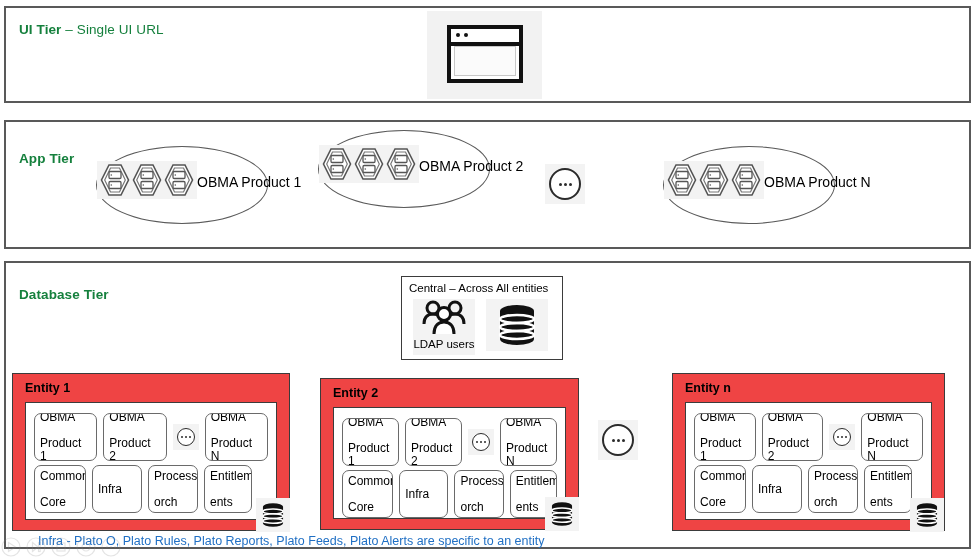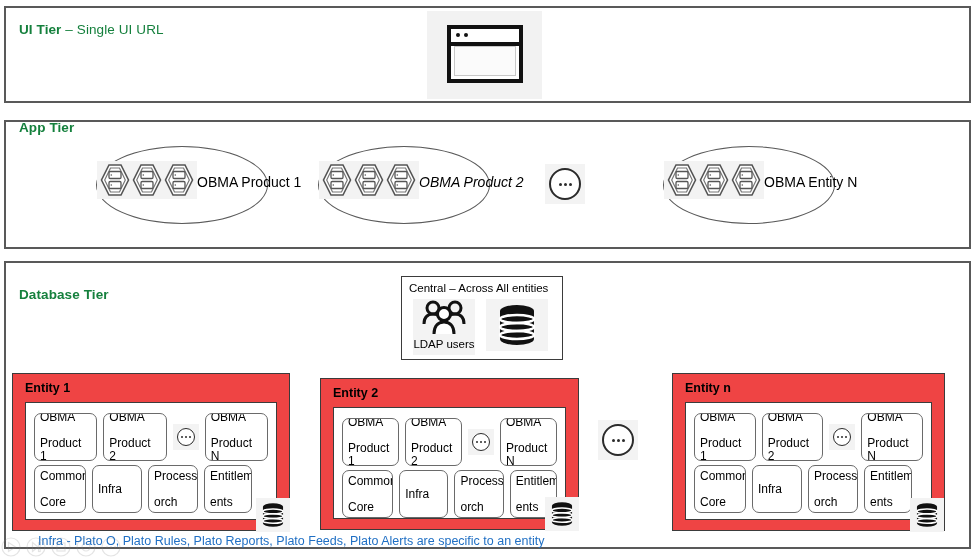--- a/index.html
+++ b/index.html
@@ -36,21 +36,21 @@
   }
   .tier-title .reg {
     font-weight: normal;
   }
 
   #ui-tier   { left: 4px;  top: 6px;   width: 967px; height: 97px; }
   #app-tier  { left: 4px;  top: 120px; width: 967px; height: 129px; }
   #db-tier   { left: 4px;  top: 261px; width: 967px; height: 288px; }
 
   #ui-tier-title  { left: 19px; top: 22px; }
-  #app-tier-title { left: 19px; top: 120px; }
+  #app-tier-title { left: 19px; top: 151px; }
   #db-tier-title  { left: 19px; top: 287px; }
 
   
   .browser-icon {
     position: absolute;
     left: 427px;
     top: 11px;
     width: 115px;
     height: 88px;
     background: #f2f2f2;
@@ -118,21 +118,21 @@
     padding: 2px 3px;
   }
   .product-label {
     margin-top: 3px;
     font-size: 14px;
     color: #000000;
     white-space: nowrap;
   }
 
   #ellipse-1 { left: 96px;  top: 146px; width: 172px; height: 78px; }
-  #ellipse-2 { left: 318px; top: 146px; width: 172px; height: 78px; font-style: italic; }
+  #ellipse-2 { left: 318px; top: 130px; width: 172px; height: 78px; }
   #ellipse-n { left: 663px; top: 146px; width: 172px; height: 78px; }
 
   
   .server-hex { display: block; }
 
   
   .dots-circle {
     position: absolute;
     box-sizing: border-box;
     border-radius: 50%;
@@ -445,21 +445,21 @@
         </svg>
         <svg class="server-hex" width="30" height="34" viewBox="0 0 30 34">
           <polygon points="9,2 21,2 28.5,17 21,32 9,32 1.5,17" fill="#ffffff" stroke="#555" stroke-width="1.6"></polygon>
           <polygon points="10.5,5 19.5,5 25.3,17 19.5,29 10.5,29 4.7,17" fill="#ffffff" stroke="#777" stroke-width="1.2"></polygon>
           <rect x="9" y="8.5" width="12" height="7" rx="1.2" fill="#ffffff" stroke="#555" stroke-width="1.3"></rect>
           <rect x="9" y="18.5" width="12" height="7" rx="1.2" fill="#ffffff" stroke="#555" stroke-width="1.3"></rect>
           <circle cx="11.3" cy="12" r="0.8" fill="#555"></circle>
           <circle cx="11.3" cy="22" r="0.8" fill="#555"></circle>
         </svg>
       </div>
-      <div class="product-label">OBMA Entity N</div>
+      <div class="product-label">OBMA Product N</div>
     </div>
   </div>
 
   <div class="tier" id="db-tier"></div>
   <div class="tier-title" id="db-tier-title">Database Tier</div>
 
   <div id="central-box">
     <div id="central-title">Central – Across All entities</div>
     <div class="ldap-block">
       <svg width="44" height="38" viewBox="0 0 44 38">

